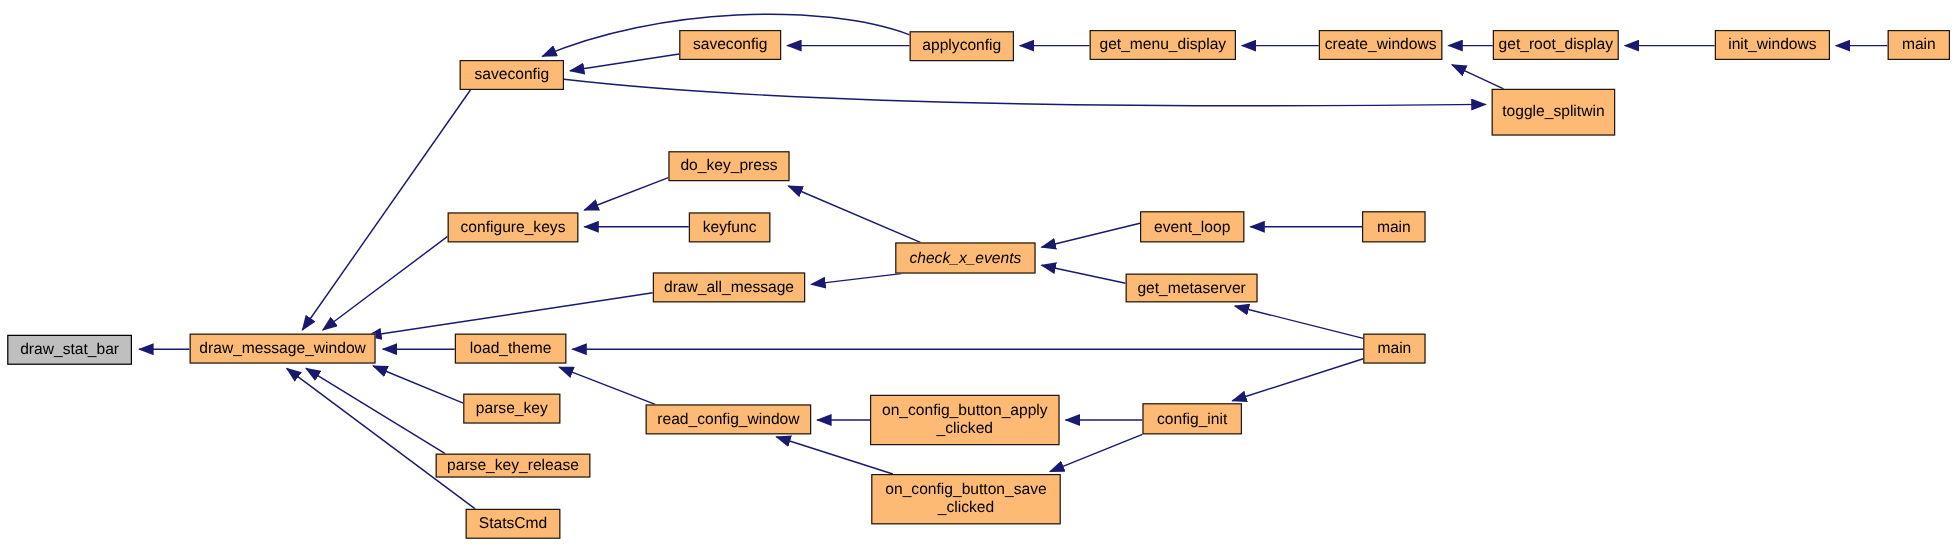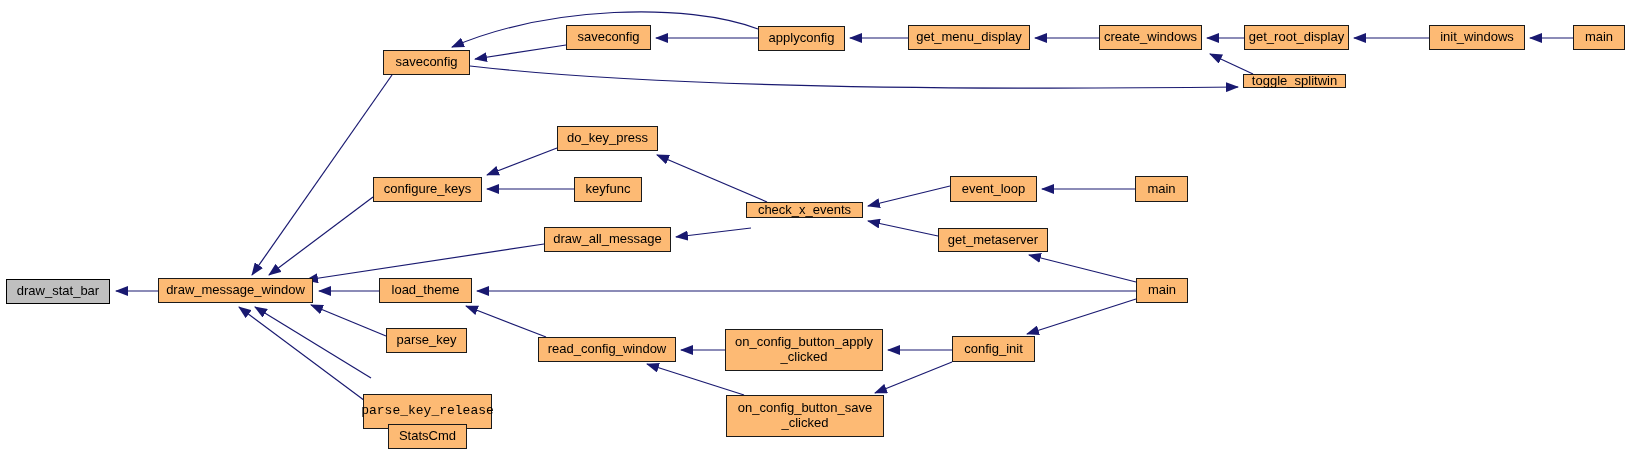--- a/index.html
+++ b/index.html
@@ -98,45 +98,45 @@
   <div class="node" style="left:908px; top:25px; width:122px; height:25px;">get_menu_display</div>
 
   <div class="node" style="left:1099px; top:25px; width:103px; height:25px;">create_windows</div>
 
   <div class="node" style="left:1244px; top:25px; width:105px; height:25px;">get_root_display</div>
 
   <div class="node" style="left:1429px; top:25px; width:96px; height:25px;">init_windows</div>
 
   <div class="node" style="left:1573px; top:25px; width:52px; height:25px;">main</div>
 
-  <div class="node" style="left:1243px; top:74px; width:103px; height:14px;">toggle_splitwin</div>
+  <div class="node" style="left:1243px; top:74px; width:103px; height:39px;">toggle_splitwin</div>
 
   <div class="node" style="left:557px; top:126px; width:101px; height:25px;">do_key_press</div>
 
   <div class="node" style="left:373px; top:177px; width:109px; height:25px;">configure_keys</div>
 
   <div class="node" style="left:574px; top:177px; width:68px; height:25px;">keyfunc</div>
 
-  <div class="node" style="left:746px; top:202px; width:117px; height:16px;">check_x_events</div>
+  <div class="node" style="left:746px; top:202px; width:117px; height:26px;font-style:italic;">check_x_events</div>
 
   <div class="node" style="left:544px; top:227px; width:127px; height:25px;">draw_all_message</div>
 
   <div class="node" style="left:950px; top:176px; width:87px; height:26px;">event_loop</div>
 
   <div class="node" style="left:1135px; top:176px; width:53px; height:26px;">main</div>
 
   <div class="node" style="left:938px; top:228px; width:110px; height:24px;">get_metaserver</div>
 
   <div class="node" style="left:1136px; top:278px; width:52px; height:25px;">main</div>
 
   <div class="node" style="left:379px; top:278px; width:93px; height:25px;">load_theme</div>
 
   <div class="node" style="left:386px; top:328px; width:81px; height:25px;">parse_key</div>
 
-  <div class="node" style="left:363px; top:394px; width:129px; height:35px;font-family:Liberation Mono, monospace;">parse_key_release</div>
+  <div class="node" style="left:363px; top:378px; width:129px; height:20px;">parse_key_release</div>
 
   <div class="node" style="left:388px; top:424px; width:79px; height:25px;">StatsCmd</div>
 
   <div class="node" style="left:538px; top:337px; width:138px; height:25px;">read_config_window</div>
 
   <div class="node" style="left:725px; top:329px; width:158px; height:42px;">on_config_button_apply
 _clicked</div>
 
   <div class="node" style="left:952px; top:336px; width:83px; height:26px;">config_init</div>
 

